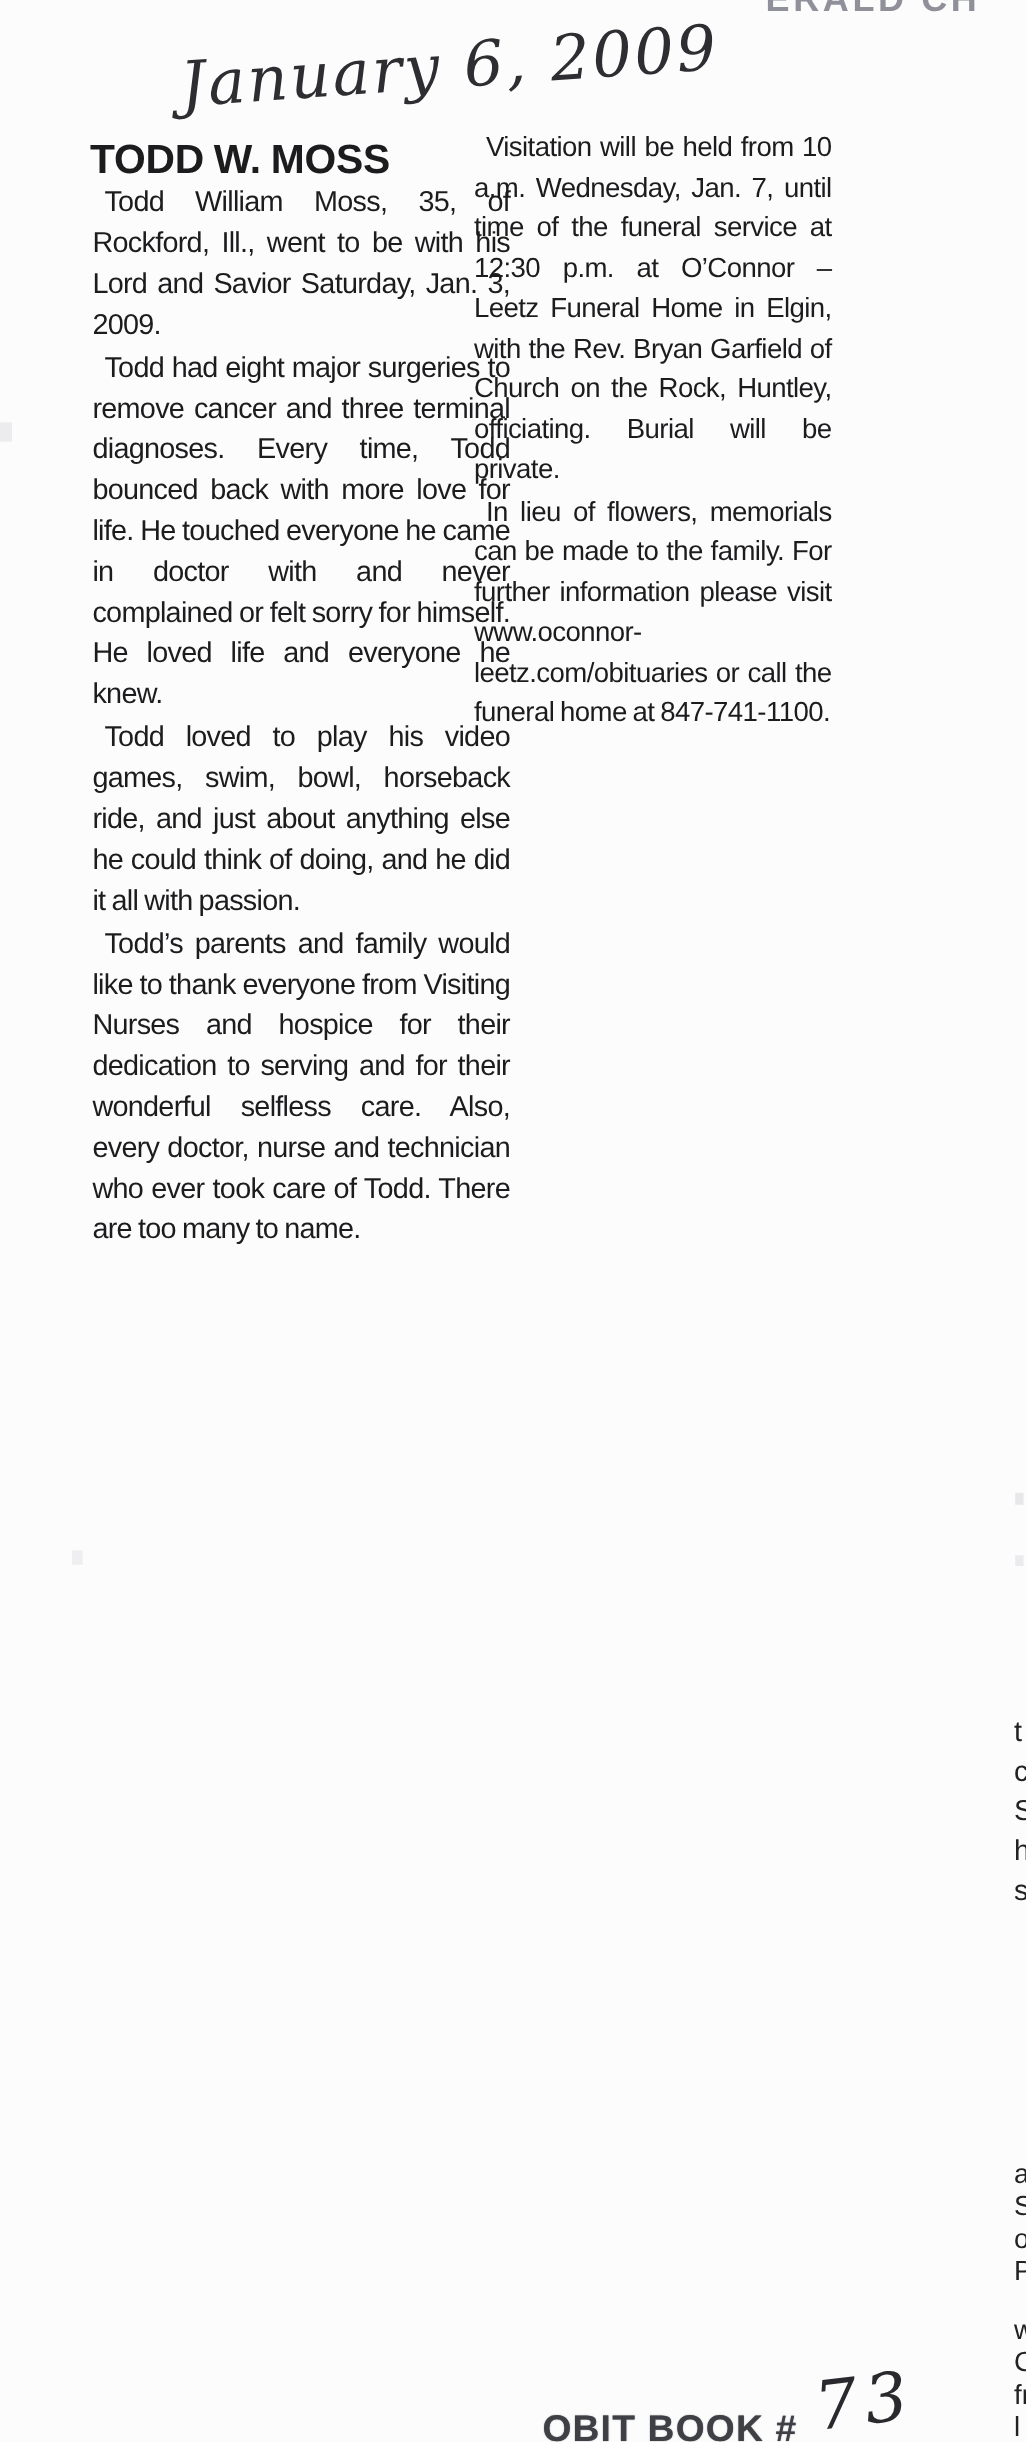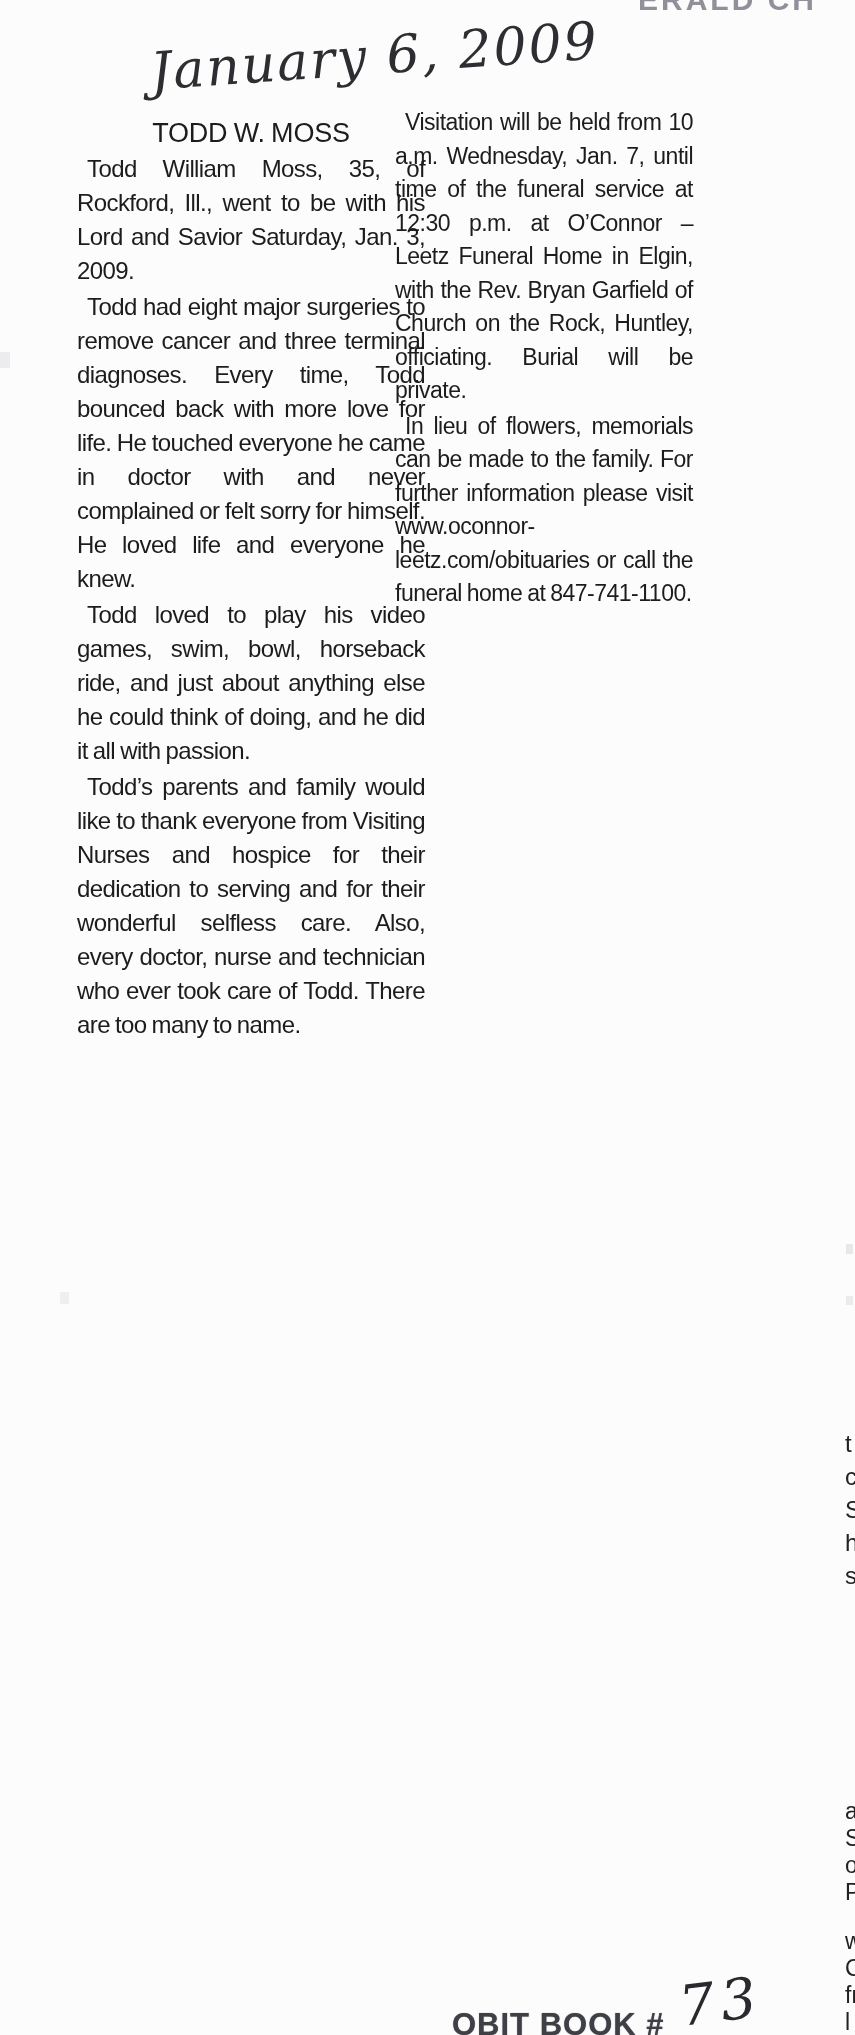--- a/index.html
+++ b/index.html
@@ -43,23 +43,23 @@
   }
   .col-right {
     position:absolute; left:393px; top:104px; width:302px;
     font-size:23px; line-height:33.5px;
     letter-spacing:-0.5px; word-spacing:-1px;
     text-align:justify;
   }
   .col-left p, .col-right p { margin:2px; text-indent:10px; }
   .headline {
     margin:0 0 2px 0;
-    font-size:27px; font-weight:normal;
+    font-size:34px; font-weight:bold;
     line-height:34px;
-    text-align:center;
+    text-align:left;
     letter-spacing:-0.2px;
   }
   
   .edge-upper {
     position:absolute; left:845px; top:1427px;
     font-size:24px; line-height:33px; color:#222;
   }
   .edge-lower {
     position:absolute; left:845px; top:1798px;
     font-size:23px; line-height:27px; color:#222;

